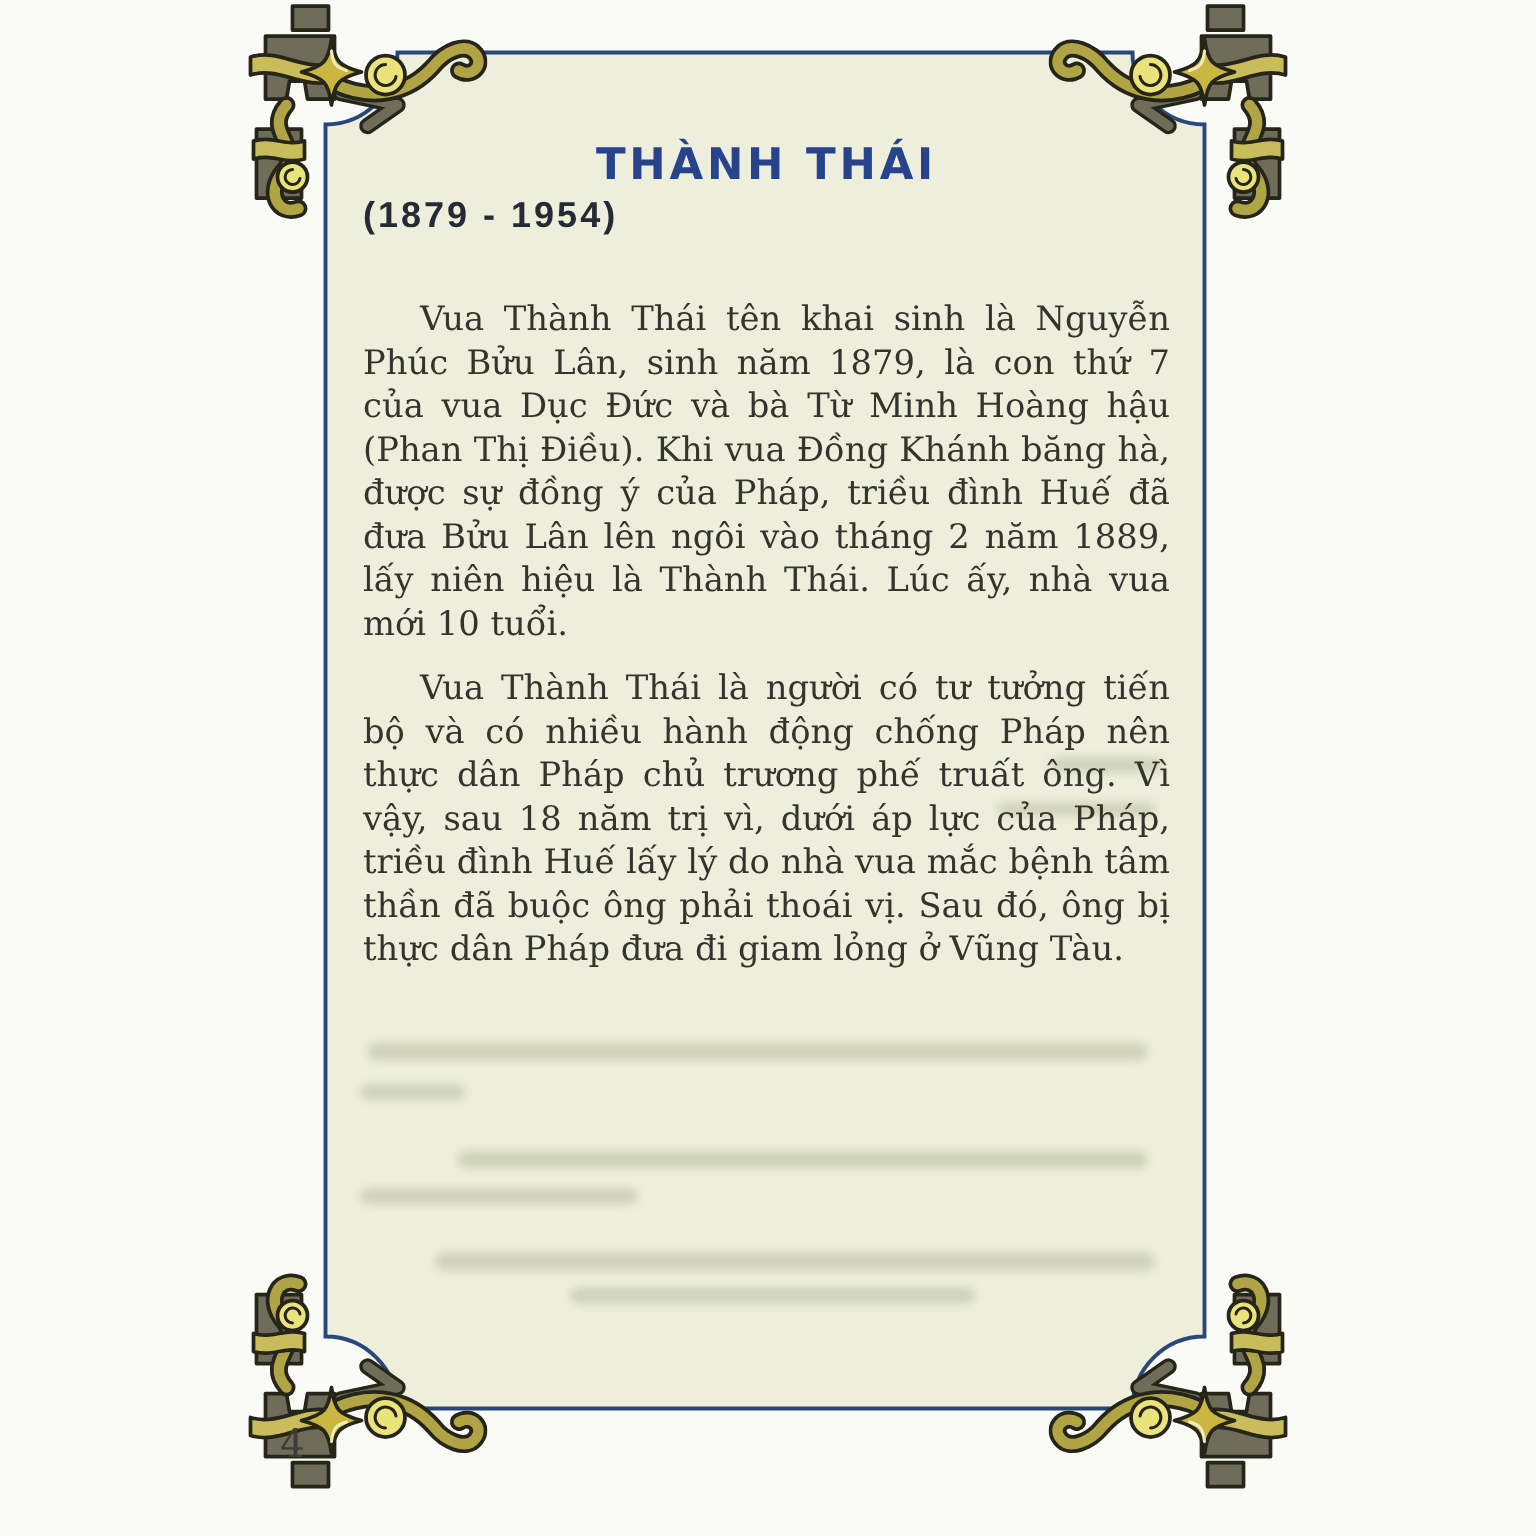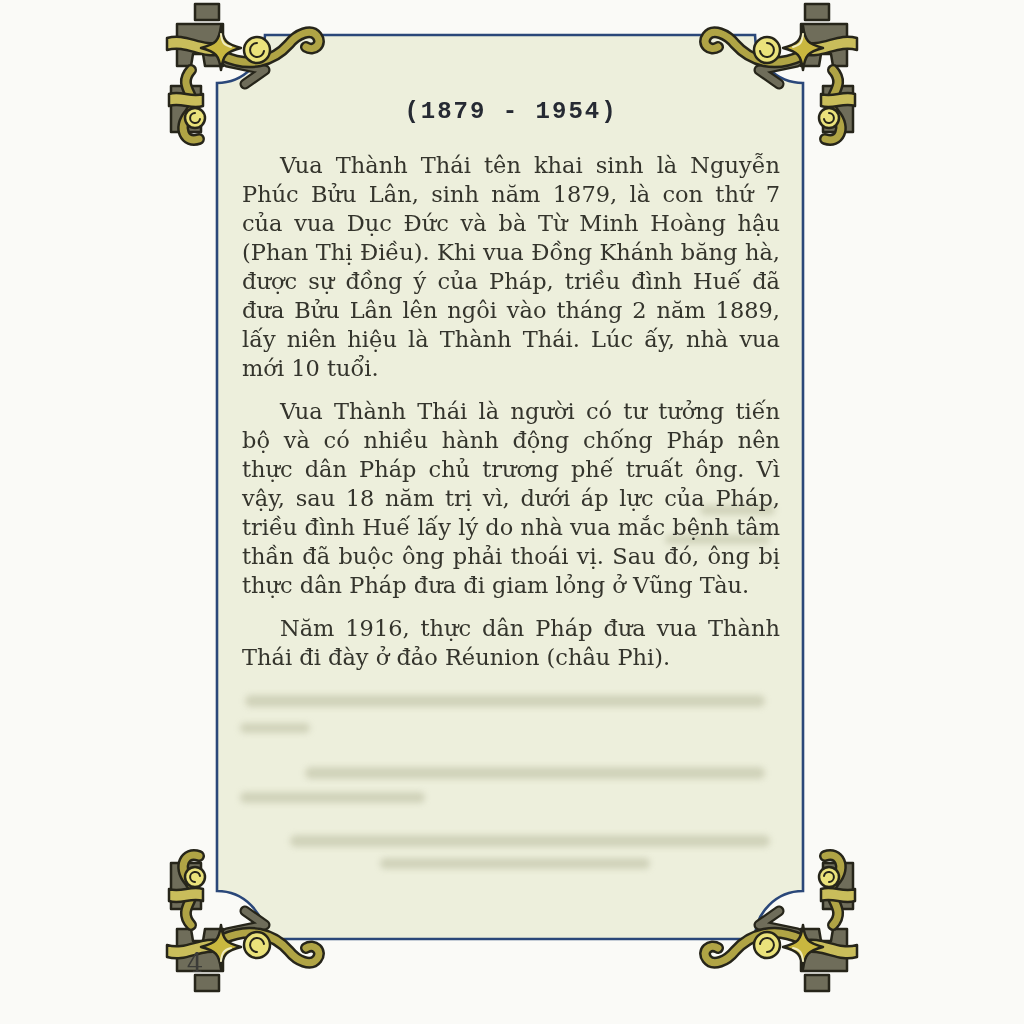--- a/index.html
+++ b/index.html
@@ -35,32 +35,32 @@
     position:absolute;left:242px;top:94px;width:538px;z-index:3;
   }
   .title{
     margin:0;
     font-family:"DejaVu Sans", sans-serif;
     font-weight:700;font-size:29px;line-height:1.1;
     letter-spacing:2.5px;text-align:center;
     color:#26438c;
   }
   .years{
-    font-family:Liberation Mono, monospace;
+    font-family:Liberation Sans, sans-serif;
     font-weight:700;font-size:24px;line-height:1.2;
-    letter-spacing:2px;text-align:center;
+    letter-spacing:2px;text-align:left;
     color:#262a33;margin-top:4px;
   }
   .content p{
     margin:14px 0 0 0;
     font-size:22.5px;line-height:29px;
     text-align:justify;text-indent:38px;
     color:#34342c;
   }
-  .content p.first{margin-top:24px;}
+  .content p.first{margin-top:40px;}
 
   
   .orn{position:absolute;width:160px;height:150px;z-index:4;}
   .orn-tl{left:165px;top:0;}
   .orn-tr{left:699px;top:0;transform:scaleX(-1);}
   .orn-bl{left:165px;top:845px;transform:scaleY(-1);}
   .orn-br{left:699px;top:845px;transform:scale(-1,-1);}
 
   .page-number{
     position:absolute;left:178px;top:948px;width:34px;z-index:5;
@@ -128,21 +128,21 @@
       <use href="#corner-orn"></use>
     </svg>
   <svg class="orn orn-bl" viewBox="0 0 160 150">
       <use href="#corner-orn"></use>
     </svg>
   <svg class="orn orn-br" viewBox="0 0 160 150">
       <use href="#corner-orn"></use>
     </svg>
 
   <div class="content">
+    <h1 class="title">THÀNH THÁI</h1>
     <div class="years">(1879 - 1954)</div>
     <p class="first">Vua Thành Thái tên khai sinh là Nguyễn Phúc Bửu Lân, sinh năm 1879, là con thứ 7 của vua Dục Đức và bà Từ Minh Hoàng hậu (Phan Thị Điều). Khi vua Đồng Khánh băng hà, được sự đồng ý của Pháp, triều đình Huế đã đưa Bửu Lân lên ngôi vào tháng 2 năm 1889, lấy niên hiệu là Thành Thái. Lúc ấy, nhà vua mới 10 tuổi.</p>
     <p>Vua Thành Thái là người có tư tưởng tiến bộ và có nhiều hành động chống Pháp nên thực dân Pháp chủ trương phế truất ông. Vì vậy, sau 18 năm trị vì, dưới áp lực của Pháp, triều đình Huế lấy lý do nhà vua mắc bệnh tâm thần đã buộc ông phải thoái vị. Sau đó, ông bị thực dân Pháp đưa đi giam lỏng ở Vũng Tàu.</p>
-    <p>Năm 1916, thực dân Pháp đưa vua Thành Thái đi đày ở đảo Réunion (châu Phi).</p>
   </div>
 
   <div class="page-number">4</div>
 
 </div>
 
 </body></html>

